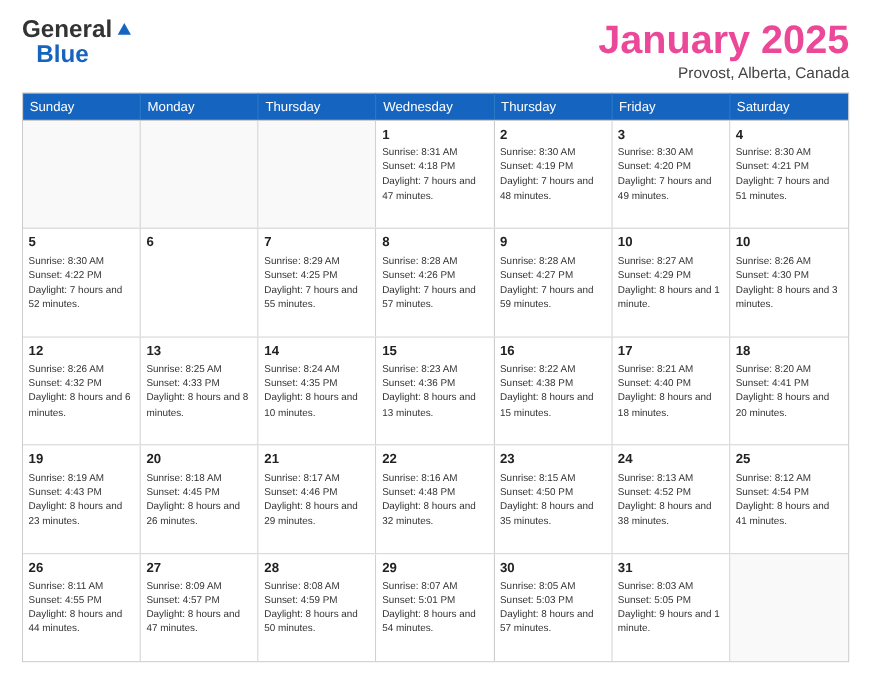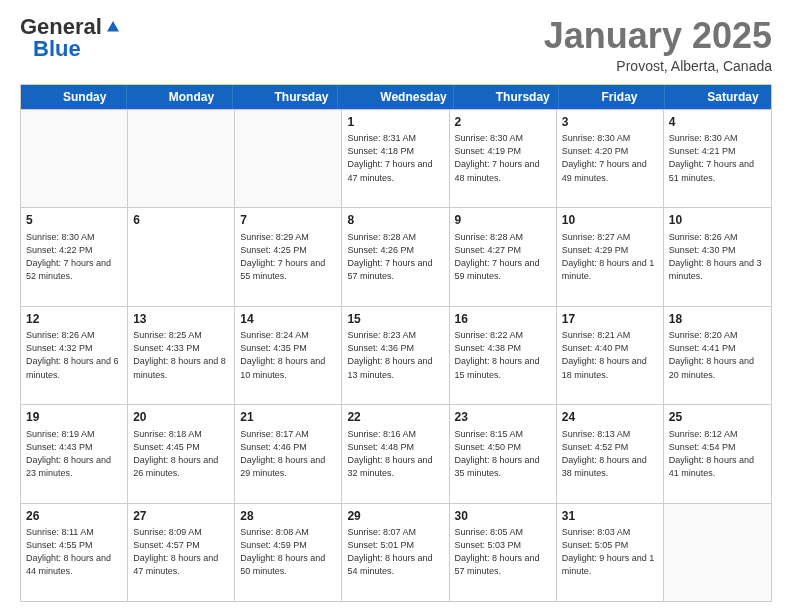--- a/index.html
+++ b/index.html
@@ -41,21 +41,21 @@
       width: 18px;
       height: 18px;
       margin-left: 2px;
     }
     .title-block {
       text-align: right;
     }
     .month-title {
       font-size: 36px;
       font-weight: bold;
-      color: #737373;
+      color: #ec4899;
       line-height: 1.1;
     }
     .location {
       font-size: 14px;
       color: #444;
       margin-top: 2px;
     }
     .calendar {
       flex: 1;
       display: flex;
@@ -63,25 +63,24 @@
       border: 1px solid #ccc;
     }
     .cal-header-row {
       display: grid;
       grid-template-columns: repeat(7, 1fr);
       background: #1565c0;
     }
     .cal-header-cell {
       color: #fff;
       font-size: 12px;
-      font-weight: bold;
+      font-weight: normal;
       padding: 5px 6px;
       text-align: left;
       border-right: 1px solid #2979c7;
-      margin-left: 36px;
     }
     .cal-header-cell:last-child { border-right: none; }
     .cal-body {
       display: flex;
       flex-direction: column;
       flex: 1;
     }
     .cal-row {
       display: grid;
       grid-template-columns: repeat(7, 1fr);

